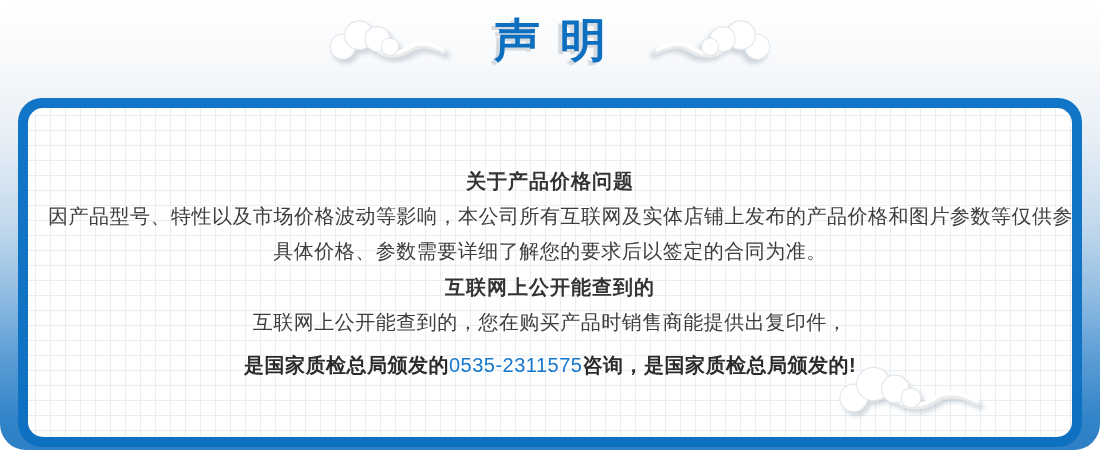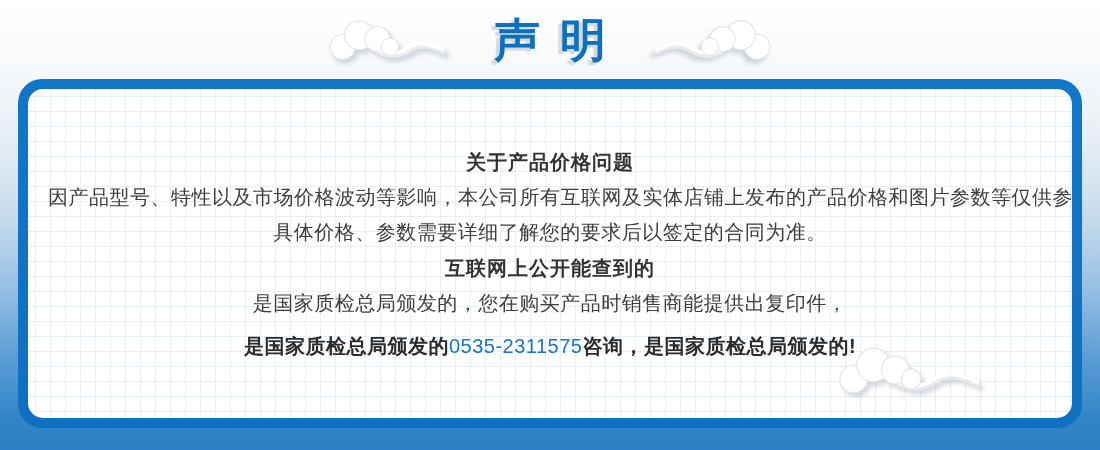--- a/index.html
+++ b/index.html
@@ -8,20 +8,21 @@
     background:#ffffff;
   }
   .page{
     position:relative;
     width:1100px;height:450px;
     overflow:hidden;
     background:linear-gradient(180deg,
       #ffffff 0%, #f7f9fb 14%, #e8eff6 30%,
       #c2d9ec 50%, #8fbbe2 66%, #5a9cd5 80%,
       #3284c8 93%, var(--bg-bottom,#2e7fc5) 100%);
+    border-radius:26px;
   }
   
   .hero{
     height:82px;
     display:flex;align-items:center;justify-content:center;
     gap:46px;
   }
   .hero-title{
     margin:0;
     font-size:46px;
@@ -30,21 +31,21 @@
     letter-spacing:20px;
     margin-right:-20px; 
     text-shadow:-4px 3px 1px rgba(168,178,188,.45);
     white-space:nowrap;
   }
   .cloud{filter:drop-shadow(3px 4px 2px rgba(140,155,170,.38));}
   .cloud.flip{transform:scaleX(-1);}
   
   .notice-box{
     position:absolute;
-    left:18px;top:79px;
+    left:18px;top:98px;
     width:1064px;height:349px;
     box-sizing:border-box;
     padding:10px;
     border-radius:24px;
     background:linear-gradient(180deg,#1276c8 0%,var(--box-border,#0e70c0) 100%);
   }
   .notice-inner{
     position:relative;
     width:100%;height:100%;
     box-sizing:border-box;
@@ -121,21 +122,21 @@
   </header>
 
   <section class="notice-box">
     <div class="notice-inner">
 
       <h2>关于产品价格问题</h2>
       <p>因产品型号、特性以及市场价格波动等影响，本公司所有互联网及实体店铺上发布的产品价格和图片参数等仅供参考。</p>
       <p>具体价格、参数需要详细了解您的要求后以签定的合同为准。</p>
 
       <h2>互联网上公开能查到的</h2>
-      <p>是国家质检总局颁发的，您在购买产品时销售商能提供出复印件，</p>
+      <p>互联网上公开能查到的，您在购买产品时销售商能提供出复印件，</p>
 
       <p class="contact-line">
         <span>是国家质检总局颁发的</span><span class="phone">0535-2311575</span><span>咨询，是国家质检总局颁发的!</span>
       </p>
 
       <svg class="cloud-bottom" width="150" height="56" viewBox="0 0 152 56" aria-hidden="true">
         <path d="M66 40 C84 48 96 42 105 36 C117 29 132 33 146 40" fill="none" stroke="#e9ebed" stroke-width="6" stroke-linecap="round"></path>
         <path d="M65 38 C83 46 95 40 104 34 C116 27 131 31 145 38" fill="none" stroke="#ffffff" stroke-width="4" stroke-linecap="round"></path>
         <g fill="#ffffff" stroke="#e3e7eb" stroke-width="1.2">
           <circle cx="20" cy="35" r="14"></circle>

